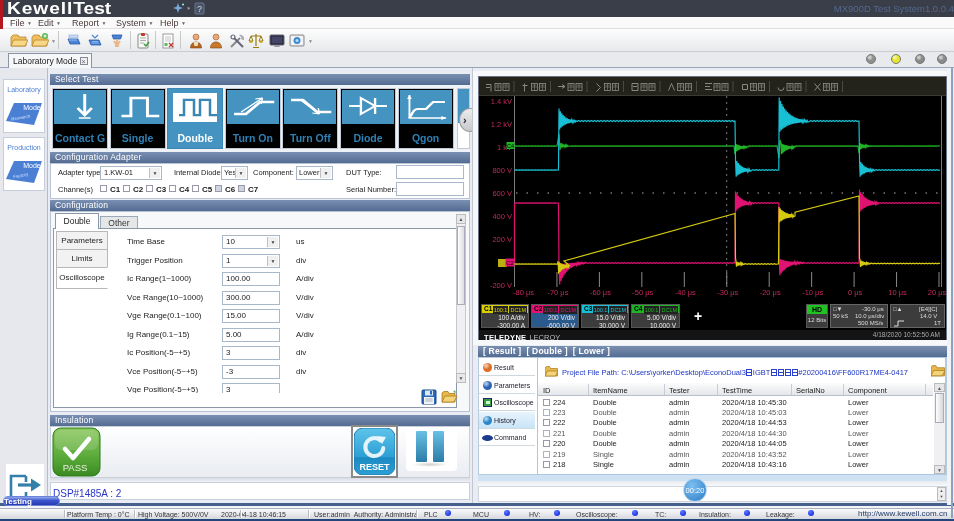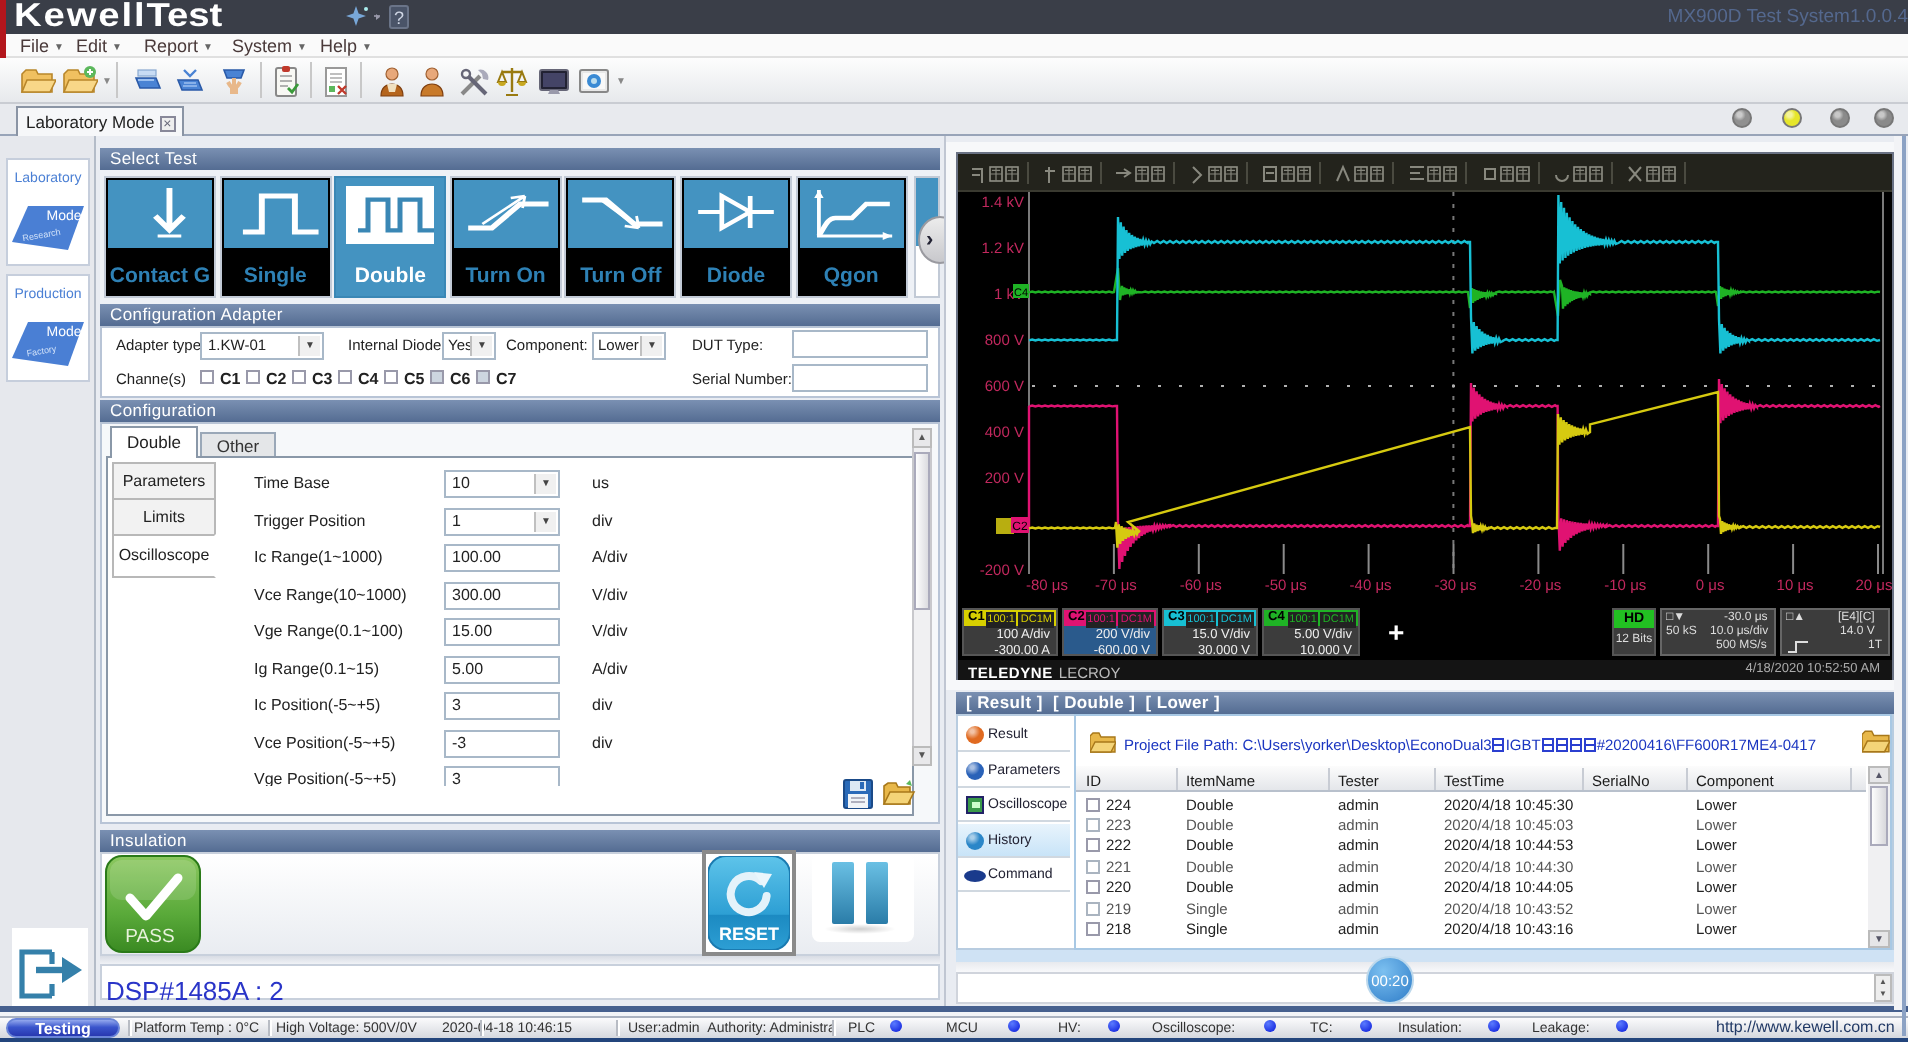--- a/index.html
+++ b/index.html
@@ -311,21 +311,21 @@
 <path d="M26.5 12.5a9 9 0 10 2.8 7.5" stroke="#e4f2fa" stroke-width="4" fill="none" stroke-linecap="round"></path>
 <path d="M23 8l9 1-4 7z" fill="#eaf6fc"></path>
 <text x="20.5" y="42" text-anchor="middle" font-size="9" font-weight="bold" fill="#fff" font-family="Liberation Sans">RESET</text>
   </svg>
 <div class="abs" style="left:406px;top:427px;width:51px;height:44px;background:#fff;border-radius:4px"></div>
 <div class="abs" style="left:416px;top:431px;width:11px;height:31px;background:linear-gradient(180deg,#6ac0e4,#2a7ca8);border-radius:1px"></div>
 <div class="abs" style="left:433px;top:431px;width:11px;height:31px;background:linear-gradient(180deg,#6ac0e4,#2a7ca8);border-radius:1px"></div>
 <div class="abs" style="left:412px;top:462px;width:36px;height:5px;background:radial-gradient(ellipse,#00000030,transparent 70%)"></div>
 <div class="abs" style="left:50px;top:478px;width:420px;height:4px;background:linear-gradient(#d8dce4,#f0f2f6)"></div>
 <div class="abs" style="left:50px;top:482px;width:420px;height:18px;background:#fff;border:1px solid #c8d0dc"></div>
-<div class="abs" style="left:53px;top:488px;font-size:13px;color:#2a35c8">DSP#1485A : 2</div>
+<div class="abs" style="left:53px;top:488px;font-size:10px;color:#2a35c8">DSP#1485A : 2</div>
 <div class="abs" style="left:472px;top:68px;width:1px;height:437px;background:#c0c6d2"></div>
 <div class="abs" style="left:473px;top:71px;width:478px;height:274px;background:#f7f8fa"></div>
 <div class="abs" style="left:478px;top:76px;width:469px;height:264px;background:#000;border:1px solid #6a7284"></div>
 <div class="abs" style="left:479px;top:77px;width:467px;height:19px;background:#23231c;border-bottom:1px solid #3a3a30"></div>
 <svg class="abs" style="left:479px;top:77px" width="467" height="19" viewBox="0 0 467 19">
 <g stroke="#88887e" stroke-width="1" fill="none" transform="translate(6,5.5)">
       <path d="M1 2h5v7M1 5h4"></path>
     </g>
 <rect x="16" y="6.5" width="6" height="7" fill="none" stroke="#909086" stroke-width=".8"></rect>
 <path d="M16 10h6M19 6.5v7M17 8.2h4" stroke="#84847a" stroke-width=".6"></path>
@@ -595,21 +595,21 @@
 <div class="abs" style="left:935px;top:393px;width:9px;height:30px;background:linear-gradient(90deg,#fdfdfd,#d8d8dc);border:1px solid #aab"></div>
 <div class="abs" style="left:478px;top:475px;width:469px;height:6px;background:#cfe2f4"></div>
 <div class="abs" style="left:478px;top:481px;width:469px;height:5px;background:linear-gradient(#e8eaee,#f8f9fb)"></div>
 <div class="abs" style="left:478px;top:486px;width:469px;height:16px;background:#fff;border:1px solid #d0d4dc"></div>
 <div class="abs" style="left:937px;top:487px;width:9px;height:14px;background:#eee;border:1px solid #bbb;font-size:4px;text-align:center;line-height:6px;color:#555">▲<br>▼</div>
 <div class="abs" style="left:683px;top:478px;width:24px;height:24px;border-radius:50%;background:radial-gradient(circle at 35% 30%,#7cc0f0,#2e7cc8);border:1px solid #bcd8ec;color:#fff;font-size:7.5px;text-align:center;line-height:24px">00:20</div>
 <div class="abs" style="left:0;top:503px;width:954px;height:2.5px;background:#46608e"></div>
 <div class="abs" style="left:0;top:505.5px;width:954px;height:2.5px;background:#f2f4f7"></div>
 <div class="abs" style="left:0;top:508px;width:954px;height:10.5px;background:linear-gradient(#fbfbfc,#d5d8de);border-top:1px solid #aab2c0"></div>
 <div class="abs" style="left:0;top:518.5px;width:954px;height:2.5px;background:#23457c"></div>
-<div class="abs" style="left:3px;top:509px;width:57px;height:9.5px;border-radius:5px;background:linear-gradient(#93a8ee,#3a55cc 45%,#2838b0);border:1px solid #6a85d8;color:#fff;font-size:8px;font-weight:bold;text-align:center;line-height:9px">Testing</div>
+<div class="abs" style="left:3px;top:496px;width:57px;height:9.5px;border-radius:5px;background:linear-gradient(#93a8ee,#3a55cc 45%,#2838b0);border:1px solid #6a85d8;color:#fff;font-size:8px;font-weight:bold;text-align:left;line-height:9px">Testing</div>
 <div class="abs sbtxt" style="left:67px;top:510.5px">Platform Temp : 0°C</div>
 <div class="abs sbtxt" style="left:138px;top:510.5px">High Voltage: 500V/0V</div>
 <div class="abs sbtxt" style="left:221px;top:510.5px">2020-04-18 10:46:15</div>
 <div class="abs sbtxt" style="left:314px;top:510.5px">User:admin&nbsp;&nbsp;Authority: Administra</div>
 <div class="sep" style="left:64px;top:509.5px;height:8px"></div>
 <div class="sep" style="left:134px;top:509.5px;height:8px"></div>
 <div class="sep" style="left:240px;top:509.5px;height:8px"></div>
 <div class="sep" style="left:308px;top:509.5px;height:8px"></div>
 <div class="sep" style="left:416px;top:509.5px;height:8px"></div>
 <div class="abs sbtxt" style="left:424px;top:510.5px">PLC</div>

